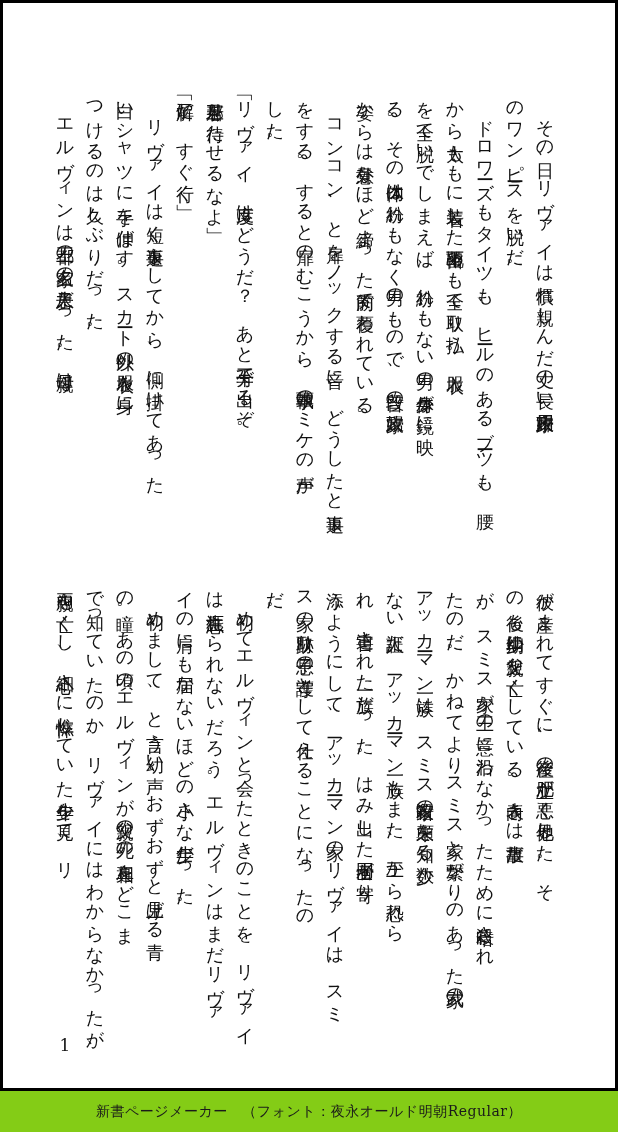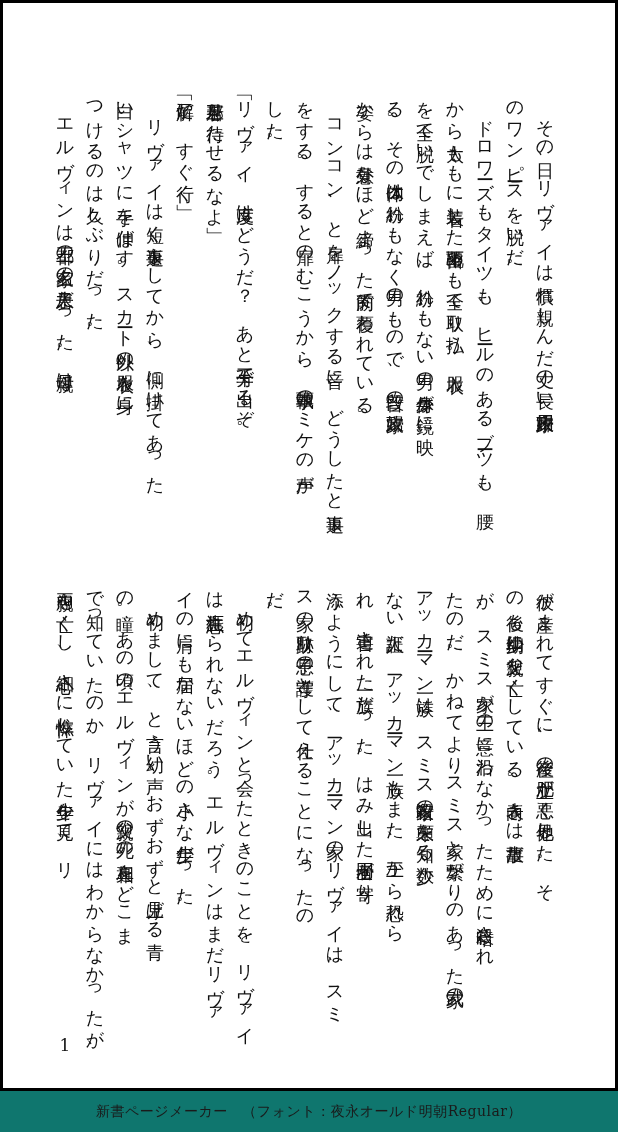--- a/index.html
+++ b/index.html
@@ -55,21 +55,21 @@
   }
   .footer-strip {
     position: absolute;
     top: 1091px;
     left: 0;
     width: 618px;
     height: 41px;
     display: flex;
     align-items: center;
     justify-content: center;
-    background: #0f766e;
+    background: #84cc16;
   }
   .footer-caption {
     font-size: 14px;
     letter-spacing: 0.5px;
     color: #1a1a1a;
     white-space: pre;
   }
 </style>
 </head>
 <body>

